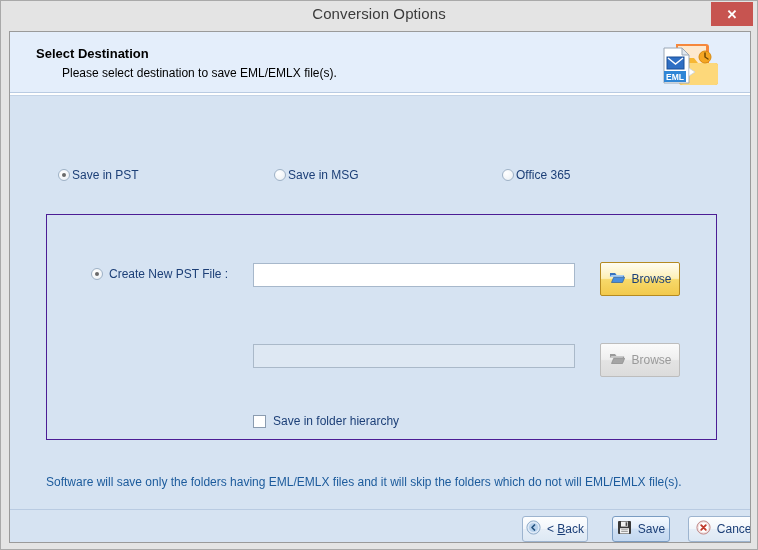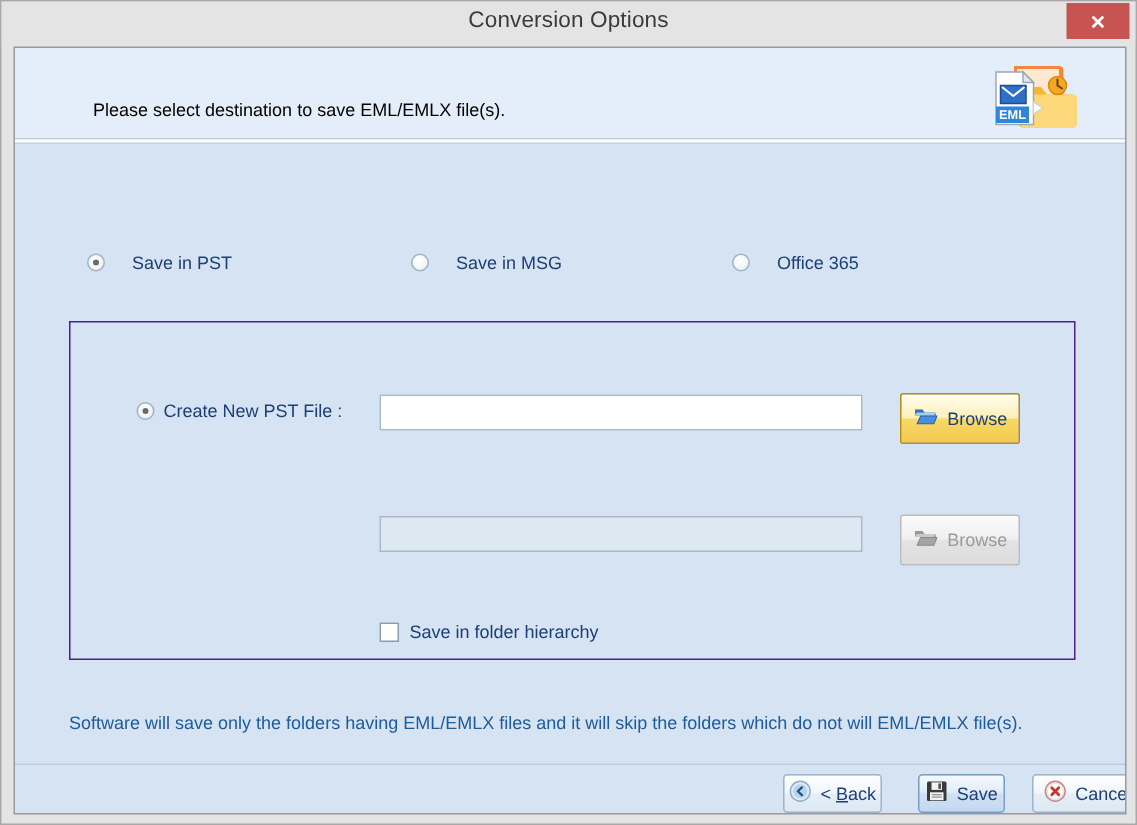--- a/index.html
+++ b/index.html
@@ -119,27 +119,27 @@
     position: absolute;
     left: 0;
     top: 136px;
     width: 740px;
     height: 20px;
   }
   .radio-opt {
     position: absolute;
     display: flex;
     align-items: center;
-    gap: 18px;
+    gap: 2px;
     cursor: pointer;
     white-space: nowrap;
   }
   .radio-opt.o1 { left: 48px; }
   .radio-opt.o2 { left: 264px; }
-  .radio-opt.o3 { left: 478px; }
+  .radio-opt.o3 { left: 492px; }
 
   .radio {
     width: 12px;
     height: 12px;
     border-radius: 50%;
     box-sizing: border-box;
     border: 1px solid #9fb2c6;
     background: radial-gradient(circle at 35% 32%, #ffffff 0%, #f2f5f8 60%, #e2e9f0 100%);
     position: relative;
     flex: 0 0 auto;
@@ -335,20 +335,21 @@
   <div class="titlebar">
     <div class="titlebar-text">Conversion Options</div>
     <button class="close-button">
       <span class="glyph">✕</span>
     </button>
   </div>
 
   <div class="dialog-body">
 
     <div class="header">
+      <div class="header-title">Select Destination</div>
       <div class="header-subtitle">Please select destination to save EML/EMLX file(s).</div>
 
       <div class="header-icon">
         <svg width="60" height="52" viewBox="0 0 60 52" xmlns="http://www.w3.org/2000/svg">
 
           <path d="M16 6 h30 a3 3 0 0 1 3 3 v30 h-33 z" fill="#f5873c"></path>
           <path d="M18 8 h28 v28 h-28 z" fill="#fde9cf"></path>
 
           <path d="M22 20 h12 l4 5 h17 a3 3 0 0 1 3 3 v16 a3 3 0 0 1 -3 3 h-33 a3 3 0 0 1 -3 -3 v-21 a3 3 0 0 1 3 -3 z" fill="#f7b733"></path>
           <path d="M23 25 h32 a3 3 0 0 1 3 3 v16 a3 3 0 0 1 -3 3 h-32 a3 3 0 0 1 -3 -3 v-16 a3 3 0 0 1 3 -3 z" fill="#fdd87a"></path>

